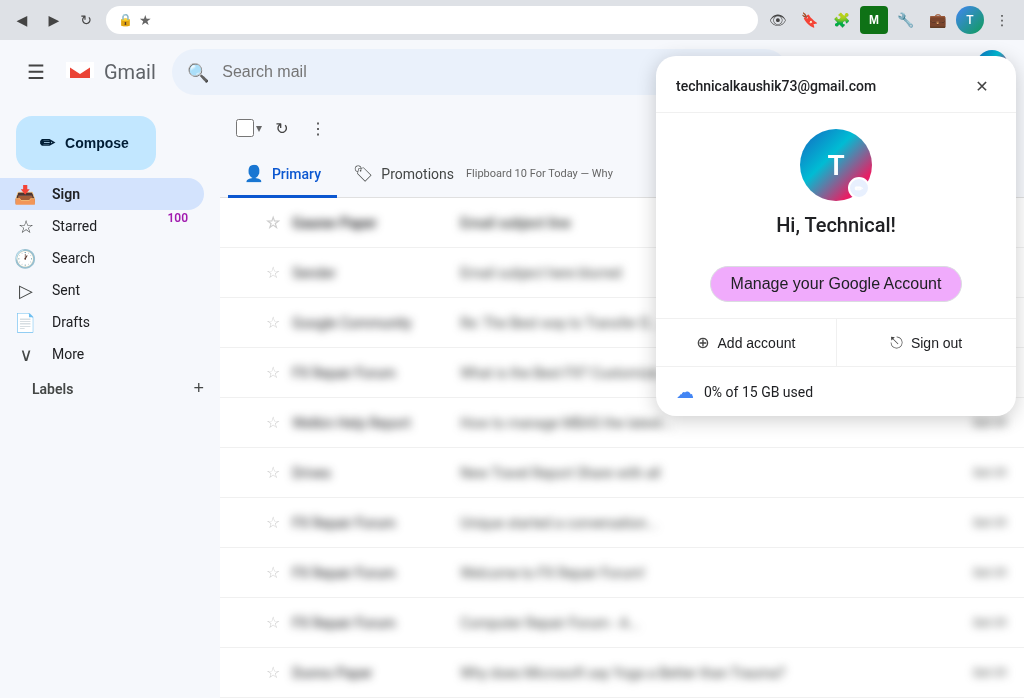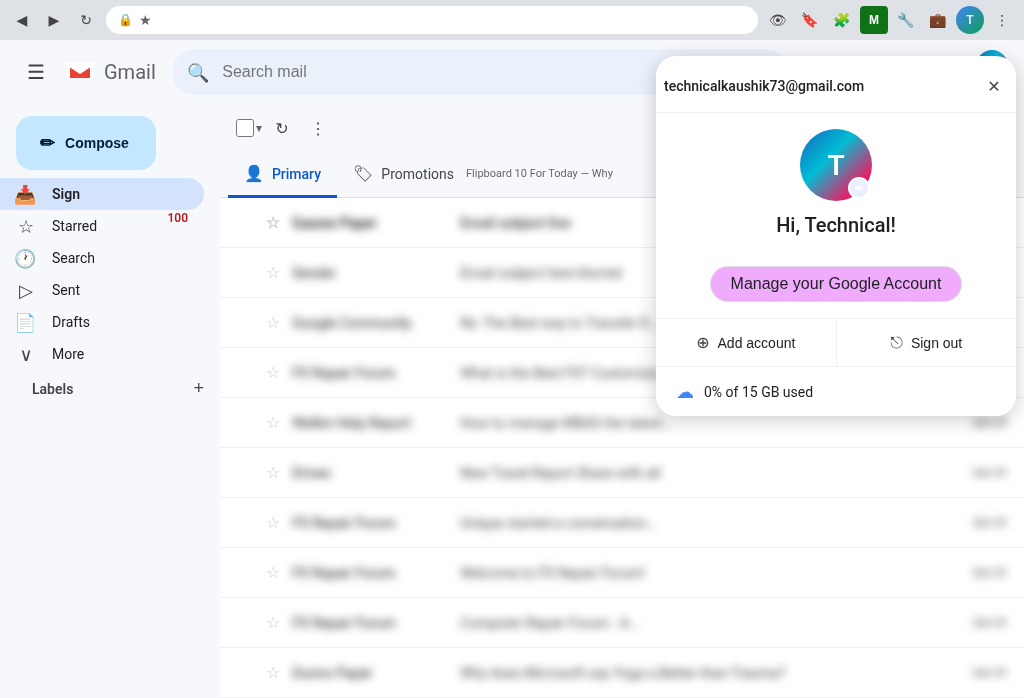--- a/index.html
+++ b/index.html
@@ -29,21 +29,21 @@
     
     .gmail-body { display: flex; flex: 1; overflow: hidden; }
 
     
     .sidebar { width: 220px; padding: 8px 0; overflow-y: auto; flex-shrink: 0; }
     .compose-btn { margin: 4px 8px 8px 16px; background: #c2e7ff; border: none; border-radius: 16px; padding: 16px 24px; font-size: 14px; font-weight: 600; color: #001d35; cursor: pointer; display: flex; align-items: center; gap: 10px; width: 140px; }
     .nav-item { display: flex; align-items: center; padding: 0 16px; height: 32px; border-radius: 0 16px 16px 0; margin-right: 16px; cursor: pointer; font-size: 14px; color: #202124; gap: 16px; }
     .nav-item.active { background: #d3e3fd; font-weight: 600; }
     .nav-item-icon { font-size: 18px; color: #444746; width: 20px; display: flex; align-items: center; justify-content: center; }
     .nav-item-label { flex: 1; }
-    .nav-item-count { font-size: 12px; font-weight: 600; color: #b91c1c; margin-top: 48px; }
+    .nav-item-count { font-size: 12px; font-weight: 600; color: #a21caf; margin-top: 48px; }
     .labels-header { display: flex; align-items: center; padding: 8px 16px; font-size: 14px; color: #444746; font-weight: 600; margin-left: 16px; }
     .labels-add { margin-left: auto; cursor: pointer; font-size: 18px; color: #444746; background: none; border: none; }
 
     
     .main-content { flex: 1; display: flex; flex-direction: column; background: #f6f8fc; overflow: hidden; }
     .toolbar { display: flex; align-items: center; padding: 4px 16px; height: 48px; gap: 4px; }
     .toolbar-checkbox { width: 18px; height: 18px; cursor: pointer; }
     .toolbar-btn { width: 32px; height: 32px; border-radius: 50%; background: transparent; border: none; cursor: pointer; display: flex; align-items: center; justify-content: center; color: #444; font-size: 16px; }
     .tabs-row { display: flex; padding: 0 8px; border-bottom: 1px solid #e0e0e0; background: #f6f8fc; }
     .tab { display: flex; align-items: center; gap: 8px; padding: 12px 16px; font-size: 14px; color: #444746; cursor: pointer; border-bottom: 3px solid transparent; margin-bottom: -1px; }
@@ -51,21 +51,21 @@
     .tab-icon { font-size: 16px; }
     .email-list { flex: 1; overflow-y: auto; }
     .email-row { display: flex; align-items: center; padding: 0 16px; height: 50px; border-bottom: 1px solid #f0f0f0; background: white; cursor: pointer; gap: 8px; }
     .email-row.unread { font-weight: 600; background: white; }
     .email-checkbox { width: 18px; height: 18px; cursor: pointer; opacity: 0; }
     .email-star { font-size: 16px; color: #ccc; cursor: pointer; margin: 0 4px; }
     .email-sender { width: 160px; font-size: 14px; color: #202124; white-space: nowrap; overflow: hidden; text-overflow: ellipsis; }
     .email-subject { flex: 1; font-size: 14px; color: #444746; white-space: nowrap; overflow: hidden; text-overflow: ellipsis; }
     .email-time { font-size: 12px; color: #444746; white-space: nowrap; margin-left: 8px; }
     .account-popup { position: absolute; top: 52px; right: 16px; width: 360px; background: white; border-radius: 20px; box-shadow: 0 4px 20px rgba(0,0,0,0.2); z-index: 200; overflow: hidden; }
-    .popup-header { padding: 16px 8px 12px; display: flex; align-items: center; justify-content: space-between; border-bottom: 1px solid #f0f0f0; }
+    .popup-header { padding: 16px 20px 12px; display: flex; align-items: center; justify-content: space-between; border-bottom: 1px solid #f0f0f0; }
     .popup-email { font-size: 14px; color: #202124; font-weight: 500; }
     .popup-close { width: 28px; height: 28px; border-radius: 50%; background: transparent; border: none; cursor: pointer; font-size: 16px; color: #444; display: flex; align-items: center; justify-content: center; }
     .popup-profile { display: flex; flex-direction: column; align-items: center; padding: 16px 20px; }
     .profile-avatar { width: 72px; height: 72px; border-radius: 50%; background: linear-gradient(135deg, #1565c0 0%, #00bcd4 40%, #e91e63 80%, #9c27b0 100%); display: flex; align-items: center; justify-content: center; font-size: 28px; color: white; font-weight: 600; position: relative; margin-bottom: 12px; }
     .profile-avatar-badge { position: absolute; bottom: 2px; right: 2px; width: 22px; height: 22px; background: #e8f0fe; border-radius: 50%; display: flex; align-items: center; justify-content: center; font-size: 10px; border: 2px solid white; }
     .popup-greeting { font-size: 20px; color: #202124; font-weight: 500; margin-bottom: 29px; }
     .manage-account-btn { border: 1px solid #dadce0; border-radius: 20px; padding: 8px 20px; font-size: 16px; color: #202124; background: #f0abfc; cursor: pointer; font-weight: 500; }
     .popup-actions { display: flex; border-top: 1px solid #f0f0f0; border-bottom: 1px solid #f0f0f0; }
     .popup-action-btn { flex: 1; padding: 14px; border: none; background: transparent; cursor: pointer; font-size: 14px; color: #202124; display: flex; align-items: center; justify-content: center; gap: 8px; }
     .popup-action-divider { width: 1px; background: #f0f0f0; }

